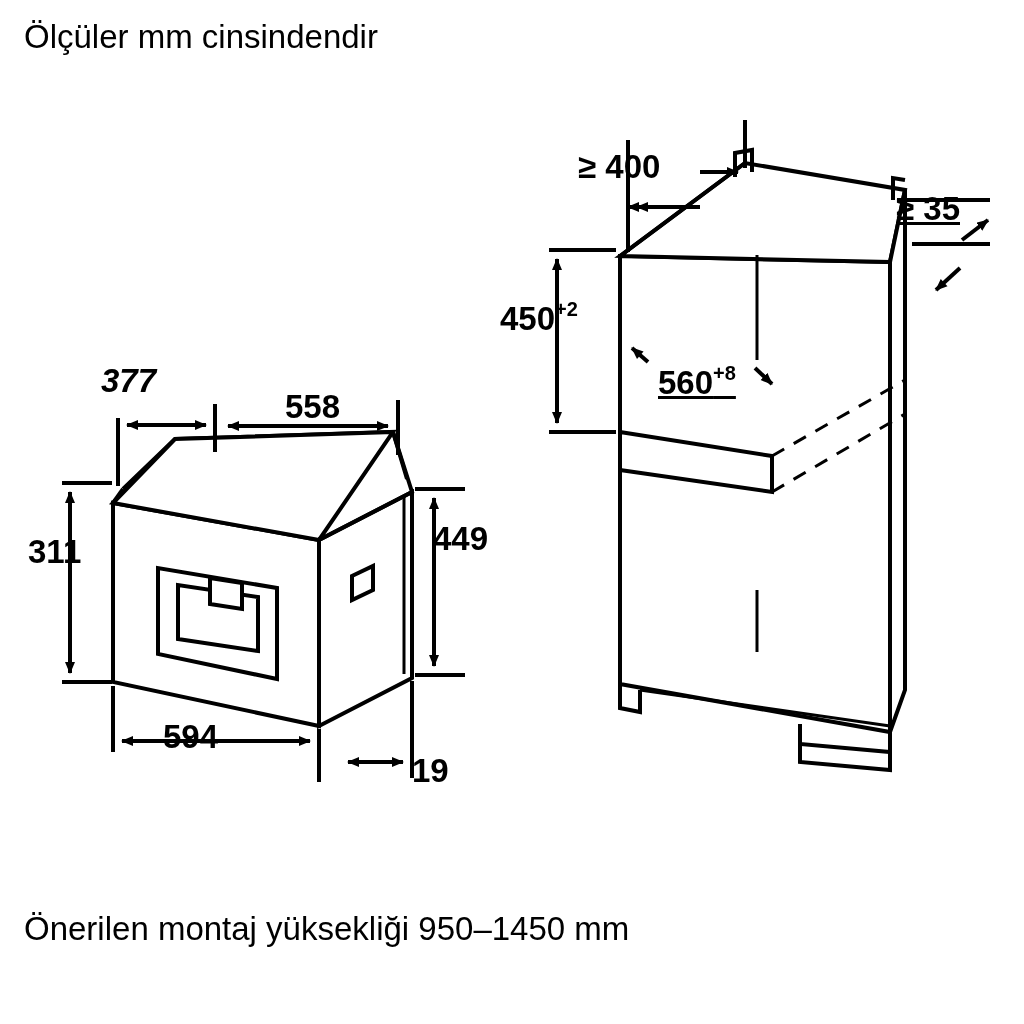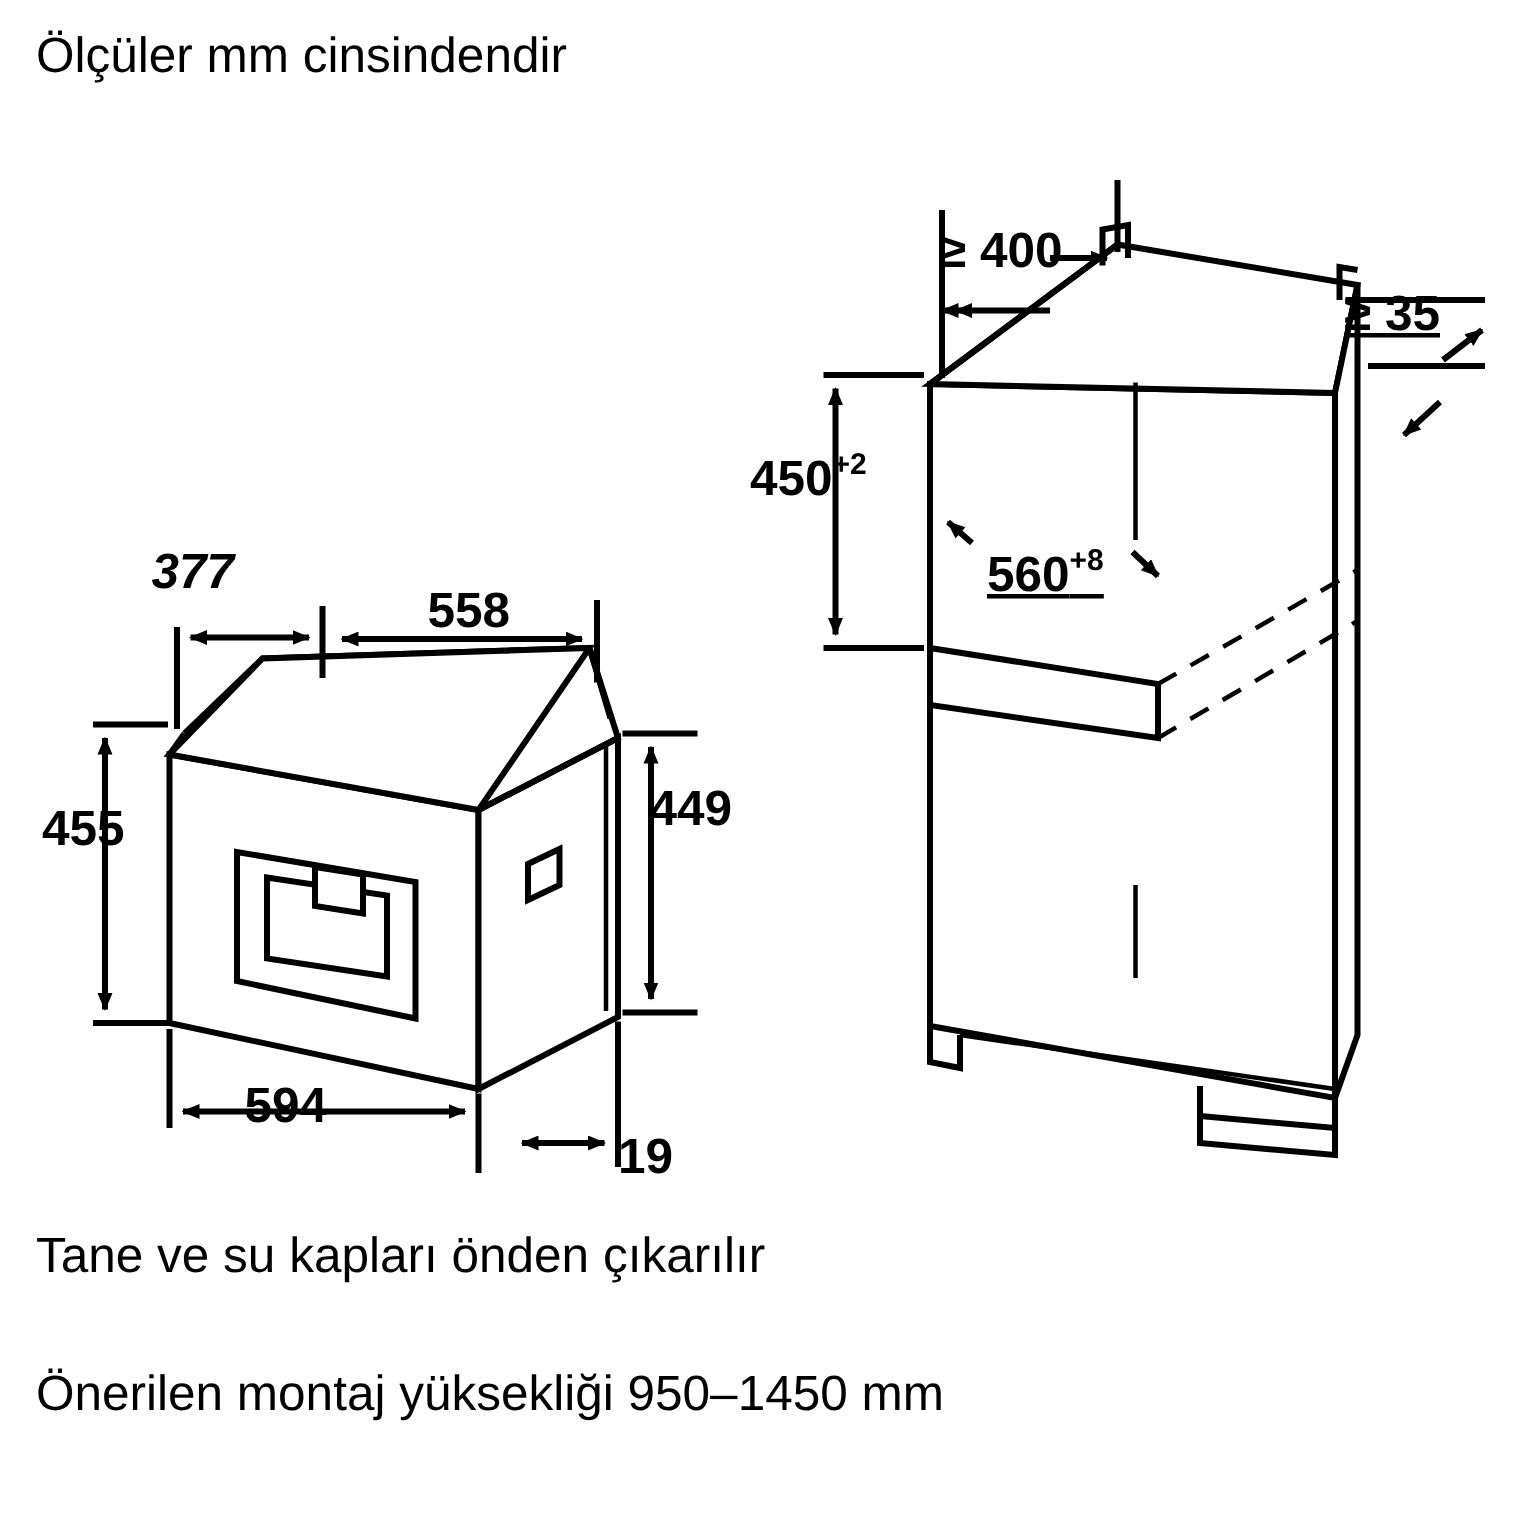--- a/index.html
+++ b/index.html
@@ -159,32 +159,31 @@
       <line x1="549" y1="432" x2="616" y2="432"></line>
       <line x1="557" y1="259" x2="557" y2="423" marker-start="url(#arrStart)" marker-end="url(#arrEnd)"></line>
 
       <line x1="632" y1="348" x2="648" y2="362" marker-start="url(#arrStart)"></line>
       <line x1="755" y1="368" x2="772" y2="384" marker-end="url(#arrEnd)"></line>
     </g>
   </svg>
 
   <div class="dim-label" style="left:101px; top:362px;font-style:italic;">377</div>
   <div class="dim-label" style="left:285px; top:388px;text-align:right;">558</div>
-  <div class="dim-label" style="left:28px; top:533px;">455</div>
+  <div class="dim-label" style="left:28px; top:533px;">311</div>
   <div class="dim-label" style="left:433px; top:520px;">449</div>
   <div class="dim-label" style="left:163px; top:718px;">594</div>
   <div class="dim-label" style="left:412px; top:752px;">19</div>
 
-  <div class="dim-label" style="left:578px; top:148px;margin-left:48px;">≥ 400</div>
+  <div class="dim-label" style="left:578px; top:148px;">≥ 400</div>
   <div class="dim-label" style="left:896px; top:190px;text-decoration:underline;">≥ 35</div>
 
   <div class="dim-label" style="left:500px; top:300px;text-align:right;">
     <span>450</span><span class="sup">+2</span>
   </div>
 
   <div class="dim-label" style="left:658px; top:364px;text-decoration:underline;">
     <span>560</span><span class="sup">+8</span>
   </div>
 
-  <div class="text-line" id="note1">Tane ve su kapları önden çıkarılır</div>
   <div class="text-line" id="note2">Önerilen montaj yüksekliği 950–1450 mm</div>
 
 </div>
 
 </body></html>

